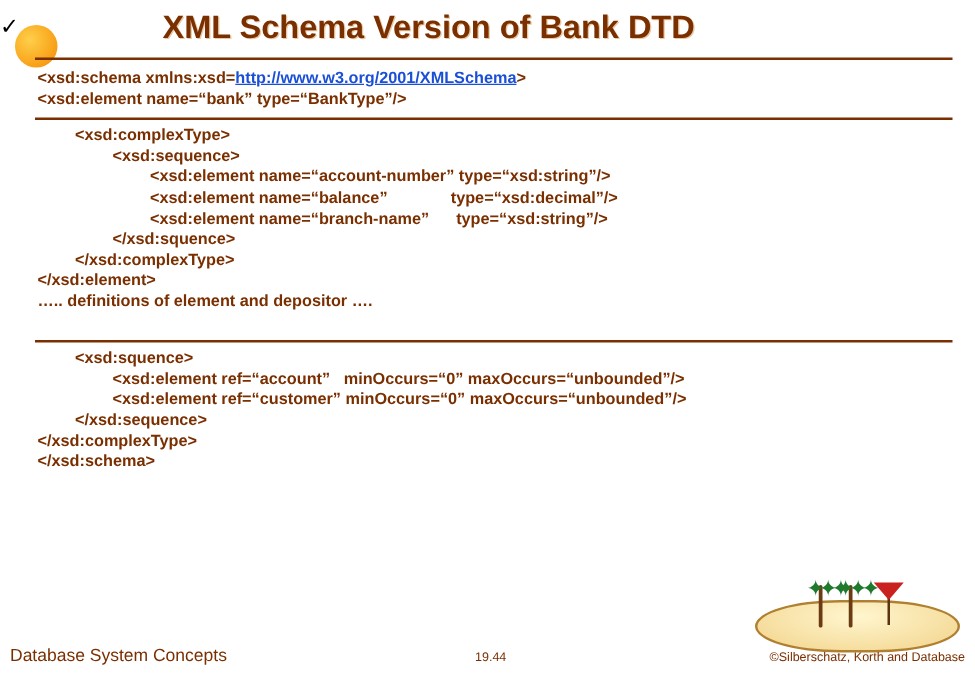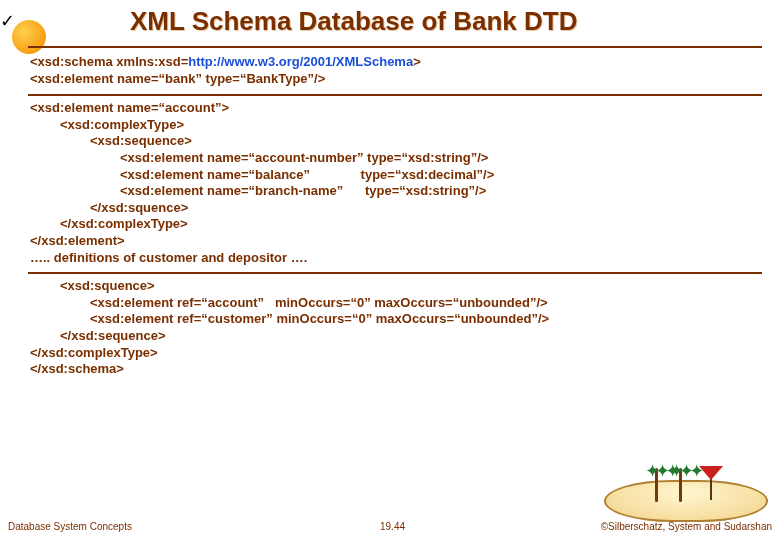--- a/index.html
+++ b/index.html
@@ -3,22 +3,22 @@
 <meta charset="utf-8">
 <style>
   html,body{margin:0;padding:0;width:780px;height:540px;background:#fff;font-family:Arial,Helvetica,sans-serif;overflow:hidden}
   .slide{position:relative;width:780px;height:540px;background:#fff}
   .title{position:absolute;top:6px;left:130px;font-size:26px;font-weight:bold;color:#7a2f00;text-shadow:1px 1px 0 #e9c9a3}
   .sun{position:absolute;top:6px;left:0;width:55px;height:50px}
   .sun .ball{position:absolute;left:12px;top:14px;width:34px;height:34px;border-radius:50%;background:radial-gradient(circle at 35% 35%,#ffcf4a,#f58b00)}
   .sun .bird{position:absolute;left:0;top:4px;font-size:18px;color:#000}
   .block{position:absolute;left:30px;right:20px;font-size:13px;font-weight:bold;color:#7a2f00;line-height:1.28}
   .hr{position:absolute;left:28px;right:18px;height:0;border-top:2px solid #7a2f00}
-  .link{color:#1a4fd6;}
-  .footer-left{position:absolute;bottom:8px;left:8px;font-size:10px;color:#7a2f00}
+  .link{color:#1a4fd6;text-decoration:underline}
+  .footer-left{position:absolute;bottom:8px;left:8px;font-size:14px;color:#7a2f00}
   .footer-mid{position:absolute;bottom:8px;left:380px;font-size:10px;color:#7a2f00}
   .footer-right{position:absolute;bottom:8px;right:8px;font-size:10px;color:#7a2f00}
   .deco{position:absolute;bottom:18px;right:12px;width:160px;height:80px}
   .island{position:absolute;bottom:0;right:0;width:160px;height:38px;border:2px solid #b08030;border-radius:50%/60%;background:radial-gradient(ellipse at 50% 30%,#fff6cf,#f2d38a)}
   .palm{position:absolute;bottom:20px}
   .palm .trunk{width:3px;height:34px;background:#6b3b12;margin:0 auto;border-radius:2px}
   .palm .leaves{position:absolute;top:-8px;left:-10px;color:#1f7a2e;font-size:18px;letter-spacing:-5px}
   .umbrella{position:absolute;bottom:22px;right:56px}
   .umbrella .pole{width:2px;height:22px;background:#5a3310;margin:0 auto}
   .umbrella .top{width:0;height:0;border-left:12px solid transparent;border-right:12px solid transparent;border-top:14px solid #c92020;position:absolute;top:-12px;left:-11px}
@@ -29,44 +29,43 @@
 </head>
 <body>
 
 <div class="slide">
 
   <div class="sun">
     <div class="ball"></div>
     <div class="bird">✓</div>
   </div>
 
-  <div class="title">XML Schema Database of Bank DTD</div>
+  <div class="title">XML Schema Version of Bank DTD</div>
 
   <div class="hr" style="top:46px"></div>
 
   <div class="block" style="top:54px">
     <div>
       <span>&lt;xsd:schema xmlns:xsd=</span><span class="link">http://www.w3.org/2001/XMLSchema</span><span>&gt;</span>
     </div>
     <div>&lt;xsd:element name=“bank” type=“BankType”/&gt;</div>
   </div>
 
   <div class="hr" style="top:94px"></div>
 
   <div class="block" style="top:100px">
-    <div>&lt;xsd:element name=“account”&gt;</div>
     <div class="pad1">&lt;xsd:complexType&gt;</div>
     <div class="pad2">&lt;xsd:sequence&gt;</div>
     <div class="pad3">&lt;xsd:element name=“account-number” type=“xsd:string”/&gt;</div>
     <div class="pad3">&lt;xsd:element name=“balance”&nbsp;&nbsp;&nbsp;&nbsp;&nbsp;&nbsp;&nbsp;&nbsp;&nbsp;&nbsp;&nbsp;&nbsp;&nbsp;&nbsp;type=“xsd:decimal”/&gt;</div>
     <div class="pad3">&lt;xsd:element name=“branch-name”&nbsp;&nbsp;&nbsp;&nbsp;&nbsp;&nbsp;type=“xsd:string”/&gt;</div>
     <div class="pad2">&lt;/xsd:squence&gt;</div>
     <div class="pad1">&lt;/xsd:complexType&gt;</div>
     <div>&lt;/xsd:element&gt;</div>
-    <div>….. definitions of customer and depositor ….</div>
+    <div>….. definitions of element and depositor ….</div>
   </div>
 
   <div class="hr" style="top:272px"></div>
 
   <div class="block" style="top:278px">
     <div class="pad1">&lt;xsd:squence&gt;</div>
     <div class="pad2">&lt;xsd:element ref=“account”&nbsp;&nbsp;&nbsp;minOccurs=“0” maxOccurs=“unbounded”/&gt;</div>
     <div class="pad2">&lt;xsd:element ref=“customer” minOccurs=“0” maxOccurs=“unbounded”/&gt;</div>
     <div class="pad1">&lt;/xsd:sequence&gt;</div>
     <div>&lt;/xsd:complexType&gt;</div>
@@ -84,15 +83,15 @@
         <div class="trunk"></div>
       </div>
     <div class="umbrella">
         <div class="top"></div>
         <div class="pole"></div>
       </div>
   </div>
 
   <div class="footer-left">Database System Concepts</div>
   <div class="footer-mid">19.44</div>
-  <div class="footer-right">©Silberschatz, System and Sudarshan</div>
+  <div class="footer-right">©Silberschatz, Korth and Database</div>
 
 </div>
 
 </body></html>

